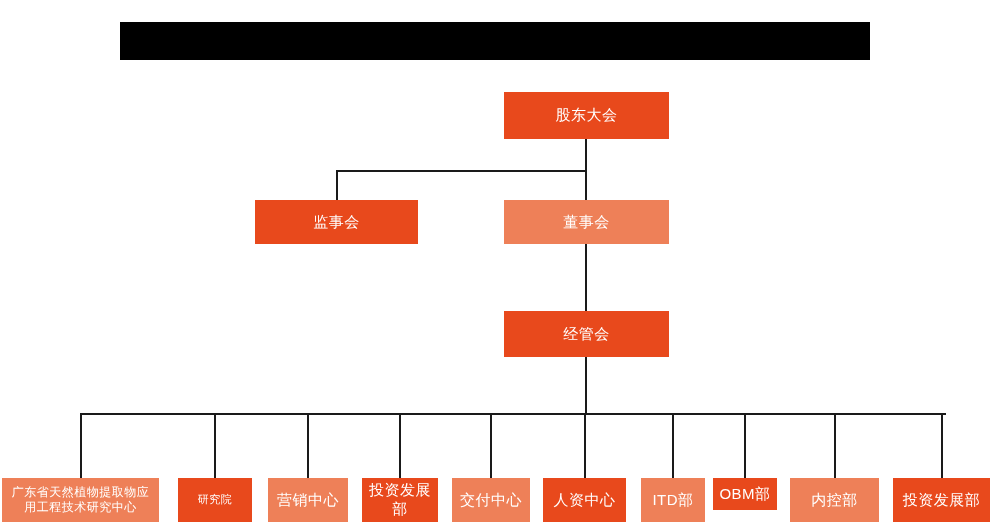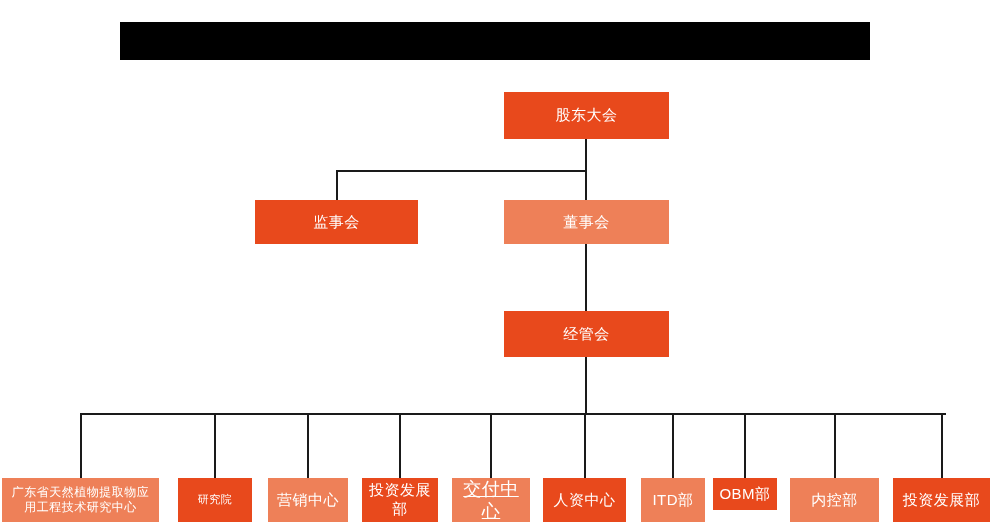--- a/index.html
+++ b/index.html
@@ -110,21 +110,21 @@
       </div>
       <div class="conn v" style="left: 307px; top: 415px; height: 63px;"></div>
       <div class="node light" style="left: 268px; top: 478px; width: 80px; height: 44px; font-size: 15px;">
         <span class="label">营销中心</span>
       </div>
       <div class="conn v" style="left: 399px; top: 415px; height: 63px;"></div>
       <div class="node dark" style="left: 362px; top: 478px; width: 76px; height: 44px; font-size: 15px;">
         <span class="label">投资发展部</span>
       </div>
       <div class="conn v" style="left: 490px; top: 415px; height: 63px;"></div>
-      <div class="node light" style="left: 452px; top: 478px; width: 78px; height: 44px; font-size: 18px; text-decoration: underline;">
+      <div class="node light" style="left: 452px; top: 478px; width: 78px; height: 44px; font-size: 15px;">
         <span class="label">交付中心</span>
       </div>
       <div class="conn v" style="left: 583.5px; top: 415px; height: 63px;"></div>
       <div class="node dark" style="left: 543px; top: 478px; width: 83px; height: 44px; font-size: 15px;">
         <span class="label">人资中心</span>
       </div>
       <div class="conn v" style="left: 672px; top: 415px; height: 63px;"></div>
       <div class="node light" style="left: 641px; top: 478px; width: 64px; height: 44px; font-size: 15px;">
         <span class="label">ITD部</span>
       </div>

